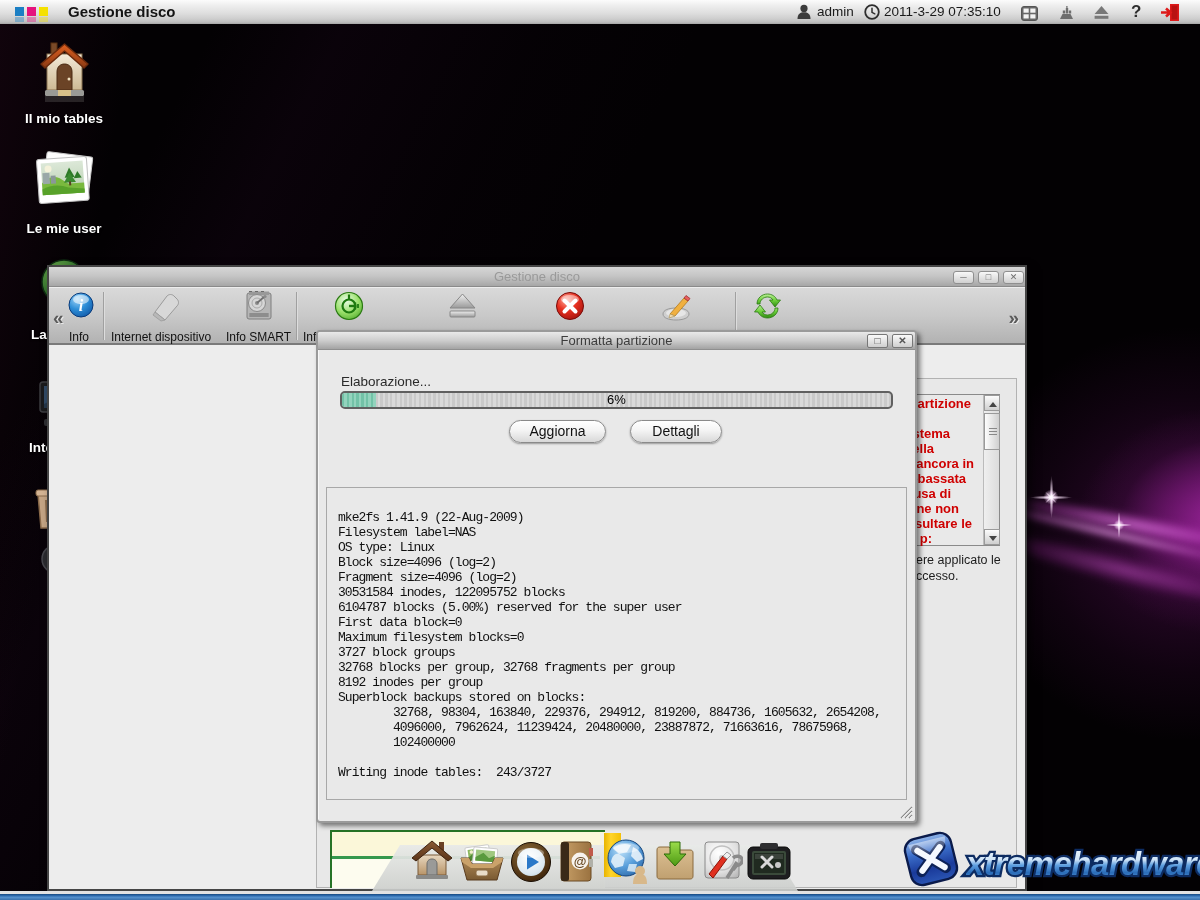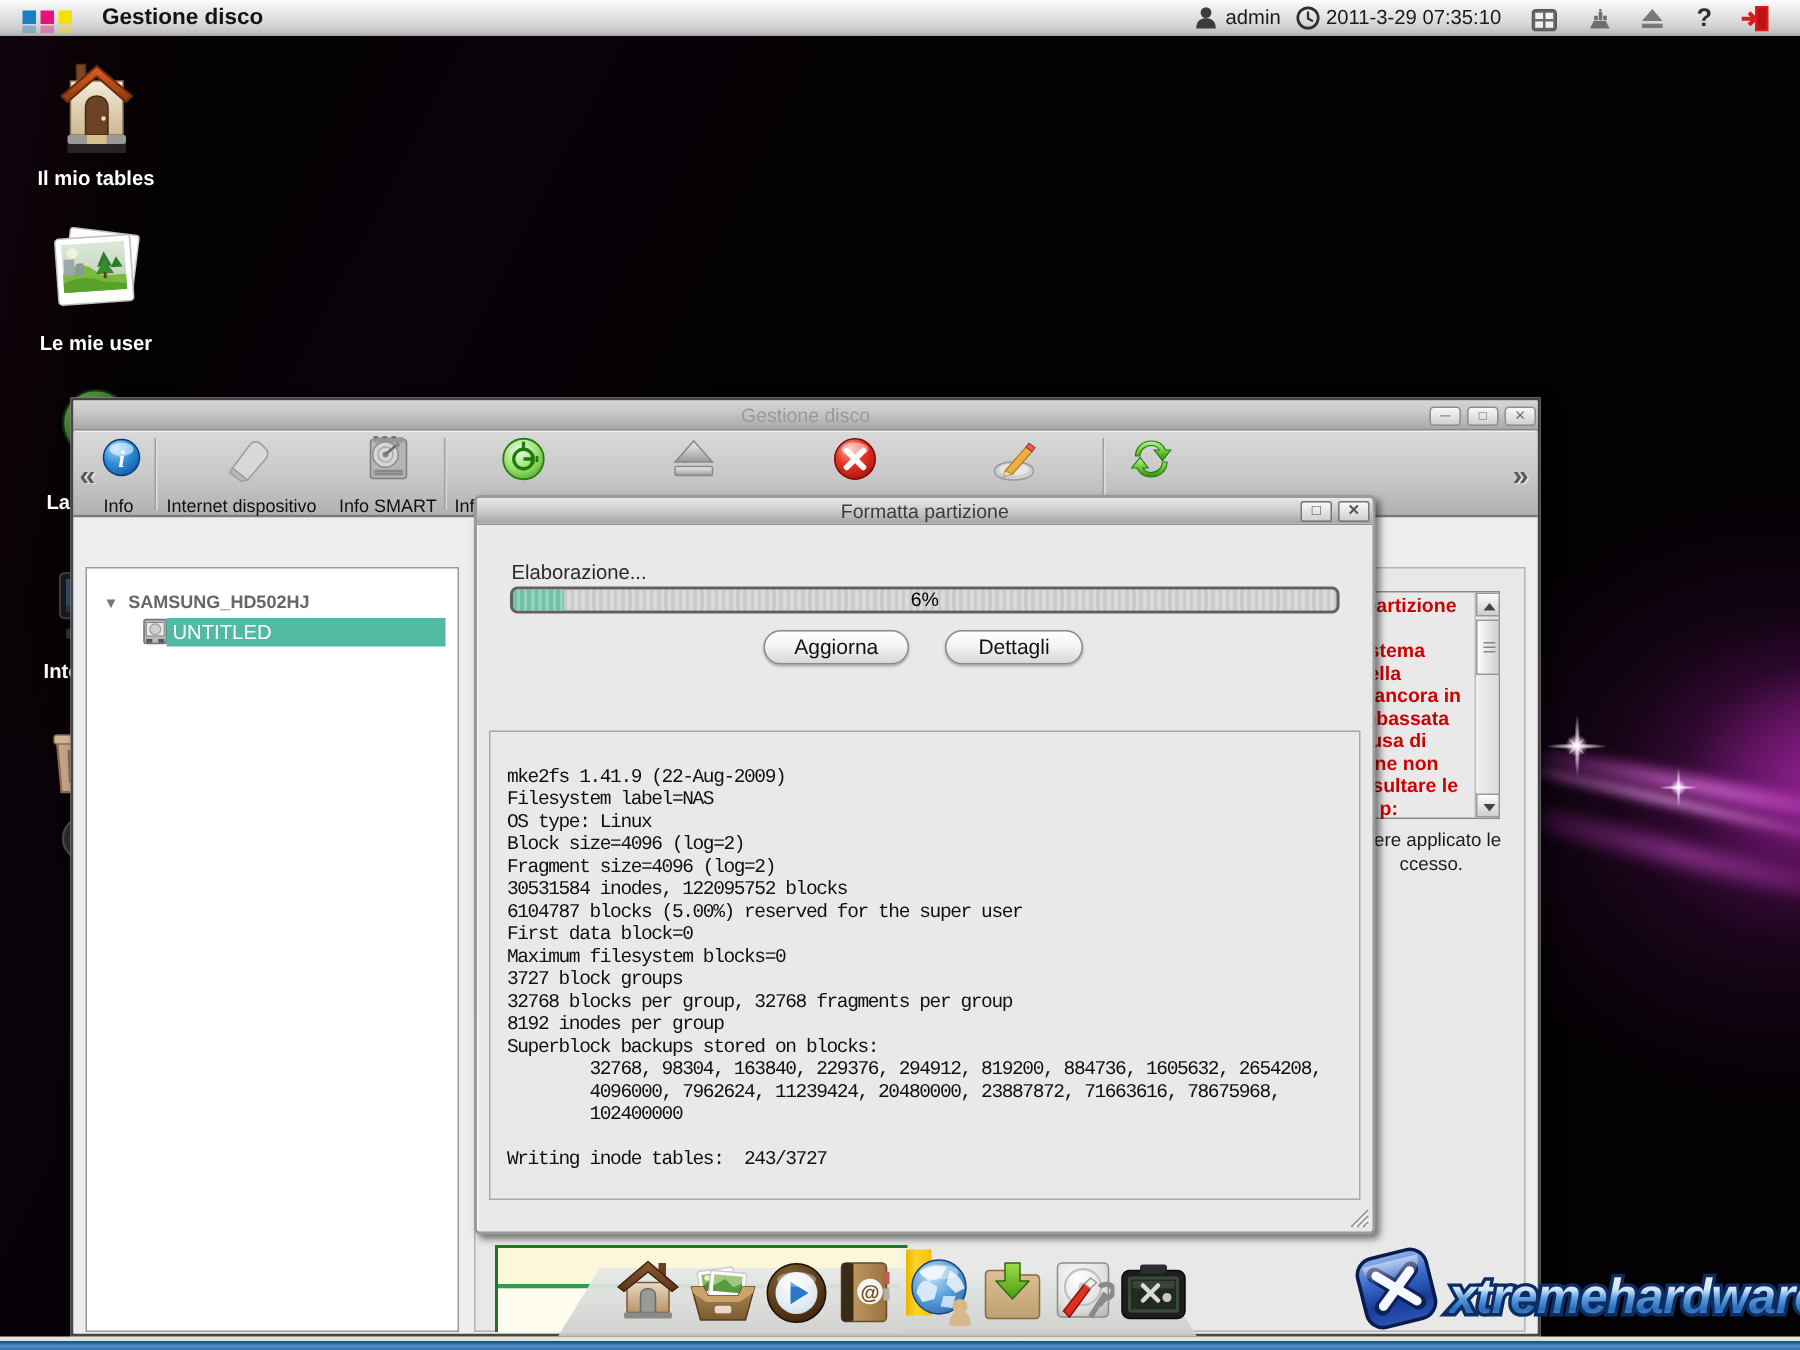--- a/index.html
+++ b/index.html
@@ -366,31 +366,20 @@
         </defs>
         <path d="M5 13 C5 7 10 3 15.5 3 C20 3 23.5 5.5 25 9 L28.5 9 L23 16 L17.5 9 L21 9 C19.8 7 17.8 6 15.5 6 C11.6 6 8 9 8 13 Z" fill="url(#refg)" stroke="#2a7a10" stroke-width="0.8"></path>
         <path d="M26 17 C26 23 21 27 15.5 27 C11 27 7.5 24.5 6 21 L2.5 21 L8 14 L13.5 21 L10 21 C11.2 23 13.2 24 15.5 24 C19.4 24 23 21 23 17 Z" fill="url(#refg)" stroke="#2a7a10" stroke-width="0.8"></path>
       </svg>
       <div class="tlabel" style="left:20px;">Info</div>
       <div class="tlabel" style="left:62px;">Internet dispositivo</div>
       <div class="tlabel" style="left:177px;text-align:right;">Info SMART</div>
       <div class="tlabel" style="left:254px;">Informazioni</div>
     </div>
     <div id="wcontent"></div>
-    <div id="tree">
-      <div id="treehead"><span style="font-size:10px;color:#777;">▼</span>&nbsp; SAMSUNG_HD502HJ</div>
-      <svg class="abs" style="left:37px;top:32px;" width="17" height="20" viewBox="0 0 17 20">
-        <rect x="1" y="2" width="15" height="16" rx="1.5" fill="#b9b9b9" stroke="#6e6e6e"></rect>
-        <rect x="2.5" y="4" width="12" height="9" fill="#e8e8e8" stroke="#888" stroke-width="0.7"></rect>
-        <circle cx="8.5" cy="8.5" r="3.6" fill="#cfcfcf" stroke="#999" stroke-width="0.7"></circle>
-        <rect x="2.5" y="15" width="4" height="2.5" fill="#555"></rect>
-        <rect x="10.5" y="15" width="4" height="2.5" fill="#555"></rect>
-      </svg>
-      <div id="treesel">UNTITLED</div>
-    </div>
     <div id="rpane"></div>
     <div id="scrollbox">
       <div class="redln" style="top:1px;right:28px;">Formatta partizione</div>
       <div class="redln" style="top:31px;right:49px;">il sistema</div>
       <div class="redln" style="top:46px;right:65px;">della</div>
       <div class="redln" style="top:61px;right:25px;">si trova ancora in</div>
       <div class="redln" style="top:76px;right:33px;">abbassata</div>
       <div class="redln" style="top:91px;right:48px;">a causa di</div>
       <div class="redln" style="top:106px;right:40px;">razione non</div>
       <div class="redln" style="top:121px;right:27px;">consultare le</div>
@@ -401,21 +390,21 @@
           </div>
         <div id="sthumb">
             <div style="position:absolute;left:4px;top:14px;width:8px;height:1px;background:#888;box-shadow:0 3px 0 #888,0 6px 0 #888;"></div>
           </div>
         <div class="sbtn" style="bottom:0;">
             <div class="arrow" style="left:4px;top:5.5px;border-left:4px solid transparent;border-right:4px solid transparent;border-top:5px solid #444;"></div>
           </div>
       </div>
     </div>
     <div class="parln" style="left:867px;top:286px;">ere applicato le</div>
-    <div class="parln" style="left:867px;top:302px;padding-left:17px;">ccesso.</div>
+    <div class="parln" style="left:867px;top:302px;">ccesso.</div>
     <div id="ypanel"></div>
     <div id="gline"></div>
     <div id="ypanel2"></div>
     <div id="whitegap"></div>
     <div id="goldstripe"></div>
     <div id="platform"></div>
     <div id="dock" style="position:absolute;left:0;top:-3px;width:0;height:0;z-index:3;">
       <svg class="abs" style="left:361px;top:575px;" width="44" height="42" viewBox="0 0 44 42">
         <defs>
           <linearGradient id="dh1" x1="0" y1="0" x2="0" y2="1">

